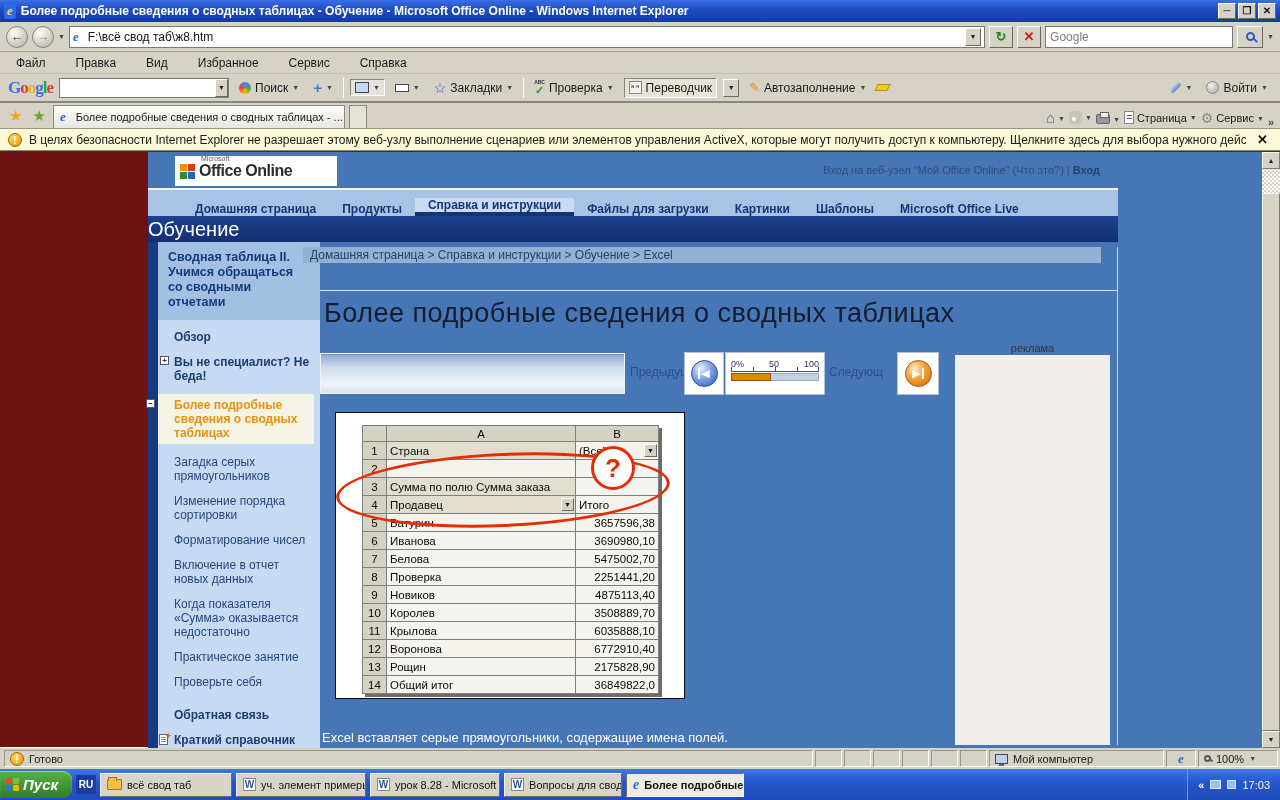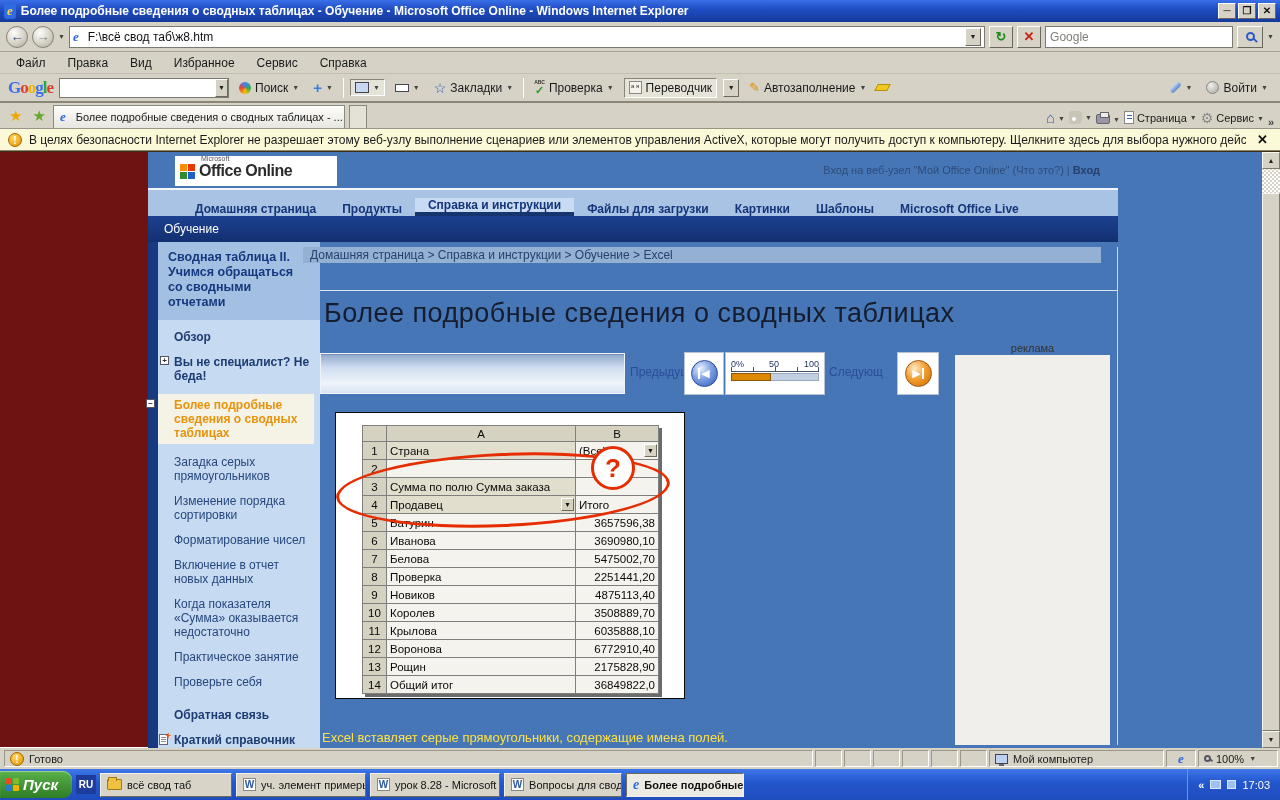--- a/index.html
+++ b/index.html
@@ -24,21 +24,21 @@
   .sqbtn{width:24px;height:22px;background:#D6D2C6;border:1px solid;border-color:#FFF #6A675E #6A675E #FFF;text-align:center;line-height:20px;font-size:13px;font-weight:bold}
   .refresh{color:#1E8A1E}.stopbtn{color:#C82010}
   .searchfield{width:188px;height:22px;background:#fff;border:1px solid #7A7A72}
   .searchfield input{width:100%;height:100%;border:none;outline:none;padding:0 4px;font-size:12px;font-family:"Liberation Sans",sans-serif}
   .searchfield input::placeholder{color:#7E7E7A}
   .magbtn{width:26px;height:22px;background:#D6D2C6;border:1px solid;border-color:#FFF #6A675E #6A675E #FFF;display:flex;align-items:center;justify-content:center}
   .maglens{width:9px;height:9px;border:2px solid #2B5BC8;border-radius:50%;position:relative}
   .maglens::after{content:"";position:absolute;width:6px;height:2px;background:#2B5BC8;right:-5px;bottom:-2px;transform:rotate(45deg)}
 
   
-  .menubar{height:22px;background:#D6D2C6;display:flex;align-items:center;padding:0 8px;gap:6px;border-bottom:1px solid #C2BEB2}
+  .menubar{height:22px;background:#D6D2C6;display:flex;align-items:center;padding:0 8px;gap:14px;border-bottom:1px solid #C2BEB2}
   .menubar span{font-size:12px;color:#1A1A1A;padding:2px 8px}
 
   
   .gbar{height:29px;background:#D6D2C6;display:flex;align-items:center;padding:0 8px;gap:6px;border-bottom:2px solid #8A8678}
   .glogo{font-family:"Liberation Serif",serif;font-weight:bold;font-size:17px;letter-spacing:-1px}
   .gbox{width:170px;height:20px;background:#fff;border:1px solid #7A7A72;display:flex;align-items:center}
   .gbox input{flex:1;border:none;outline:none;font-size:12px;font-family:"Liberation Sans",sans-serif}
   .gitem{display:flex;align-items:center;gap:4px;font-size:12px;color:#1A1A1A;padding:2px 4px}
   .gitem.pressed{background:#E6E3D8;border:1px solid;border-color:#8A8678 #FFF #FFF #8A8678}
   .gsep{width:1px;height:20px;background:#A8A496;border-right:1px solid #FFF}
@@ -91,21 +91,21 @@
   .oologo .ms{position:absolute;left:26px;top:-1px;font-size:7px;color:#555}
   .oologo .oo{font-size:16px;font-weight:bold;color:#2B2B2B;letter-spacing:-.5px}
   .signinbar{position:absolute;right:18px;top:8px;font-size:11px;color:#2E4C7E}
   .signinbar b{color:#24406E}
   .hr1{position:absolute;left:0;top:36px;width:970px;height:2px;background:#F2F6FC}
 
   .sitenav{position:absolute;left:0;top:38px;width:970px;height:26px;background:#A9C3E5;display:flex;align-items:flex-end;padding-left:34px}
   .sitenav .ni{display:flex;align-items:center;padding:0 13px;font-size:12px;font-weight:bold;color:#15357A}
   .sitenav .ni.active{background:#C9DBF2;border-bottom:4px solid #14356E}
 
-  .secbar{position:absolute;left:0;top:64px;width:970px;height:26px;background:linear-gradient(180deg,#1C4190,#132F70);color:#fff;font-size:12px;display:flex;align-items:center;padding-left:16px}
+  .secbar{position:absolute;left:0;top:64px;width:970px;height:26px;background:linear-gradient(180deg,#1C4190,#132F70);color:#fff;font-size:20px;display:flex;align-items:center;padding-left:0}
 
   .leftstrip{position:absolute;left:0;top:90px;width:10px;height:506px;background:#17397F}
   .sidebar{position:absolute;left:10px;top:90px;width:162px;height:506px;background:#C6DAF1;font-size:12px;color:#27477E}
   .sb-course{background:#A3C0E2;color:#16387E;font-weight:bold;padding:8px 10px 10px;line-height:15px;font-size:12.5px}
   .sb-list{padding:10px 6px 0 16px}
   .sb-item{position:relative;margin-bottom:11px;line-height:14px}
   .sb-item.bold{font-weight:bold;color:#1E3C74}
   .sb-item.active{font-weight:bold;color:#E8930C;background:#F5F2E6;margin-left:-16px;padding:4px 4px 4px 16px}
   .boxico{position:absolute;left:-14px;top:1px;width:9px;height:9px;background:#fff;border:1px solid #556;font-size:8px;line-height:7px;text-align:center;color:#333}
   .sb-item.active .boxico{left:-12px;top:5px}
@@ -143,21 +143,21 @@
   .xl tr.hdr td{height:16px;background:#D6D2C2;text-align:center;border-color:#7F7F7F}
   .xl td.rn{width:24px;background:#D6D2C2;text-align:center}
   .xl td.ca{width:189px}
   .xl td.cb{width:83px}
   .xl td.field{background:#E2DECE}
   .xl td.num{text-align:right}
   .celldrop{position:absolute;right:1px;top:2px;width:13px;height:13px;background:#D6D2C2;border:1px solid;border-color:#FFF #6E6A5E #6E6A5E #FFF;font-size:7px;line-height:11px;text-align:center;color:#111}
   .ellipse{position:absolute;left:0;top:40px;width:334px;height:74px;border:3px solid #E62D00;border-radius:50%;transform:rotate(-2.5deg)}
   .qcircle{position:absolute;left:255px;top:33px;width:44px;height:44px;background:#fff;border:3px solid #E62D00;border-radius:50%;color:#E62D00;font-size:26px;font-weight:bold;display:flex;align-items:center;justify-content:center}
 
-  .caption{position:absolute;left:174px;top:578px;font-size:13px;color:#fde047}
+  .caption{position:absolute;left:174px;top:578px;font-size:13px;color:#ffffff}
   .adlabel{position:absolute;left:807px;top:190px;width:155px;text-align:center;font-size:11px;color:#333}
   .adbox{position:absolute;left:807px;top:203px;width:155px;height:390px;background:#F0EFEB}
 
   
   .vscroll{position:absolute;right:0;top:0;width:18px;height:596px;background:repeating-conic-gradient(#FFF 0 25%,#D6D2C6 0 50%) 0 0/4px 4px}
   .sbtn{position:absolute;left:0;width:18px;height:17px;background:#D6D2C6;border:1px solid;border-color:#F6F5F0 #7E7A6E #7E7A6E #F6F5F0;font-size:7px;text-align:center;line-height:15px;color:#222}
   .sthumb{position:absolute;left:0;top:41px;width:18px;height:538px;background:#D6D2C6;border:1px solid;border-color:#F6F5F0 #7E7A6E #7E7A6E #F6F5F0}
 
   
   .statusbar{height:22px;background:#D6D2C6;border-top:1px solid #FFF;display:flex;align-items:stretch;gap:2px;padding:2px 2px 2px 4px;font-size:11px;color:#1A1A1A}

